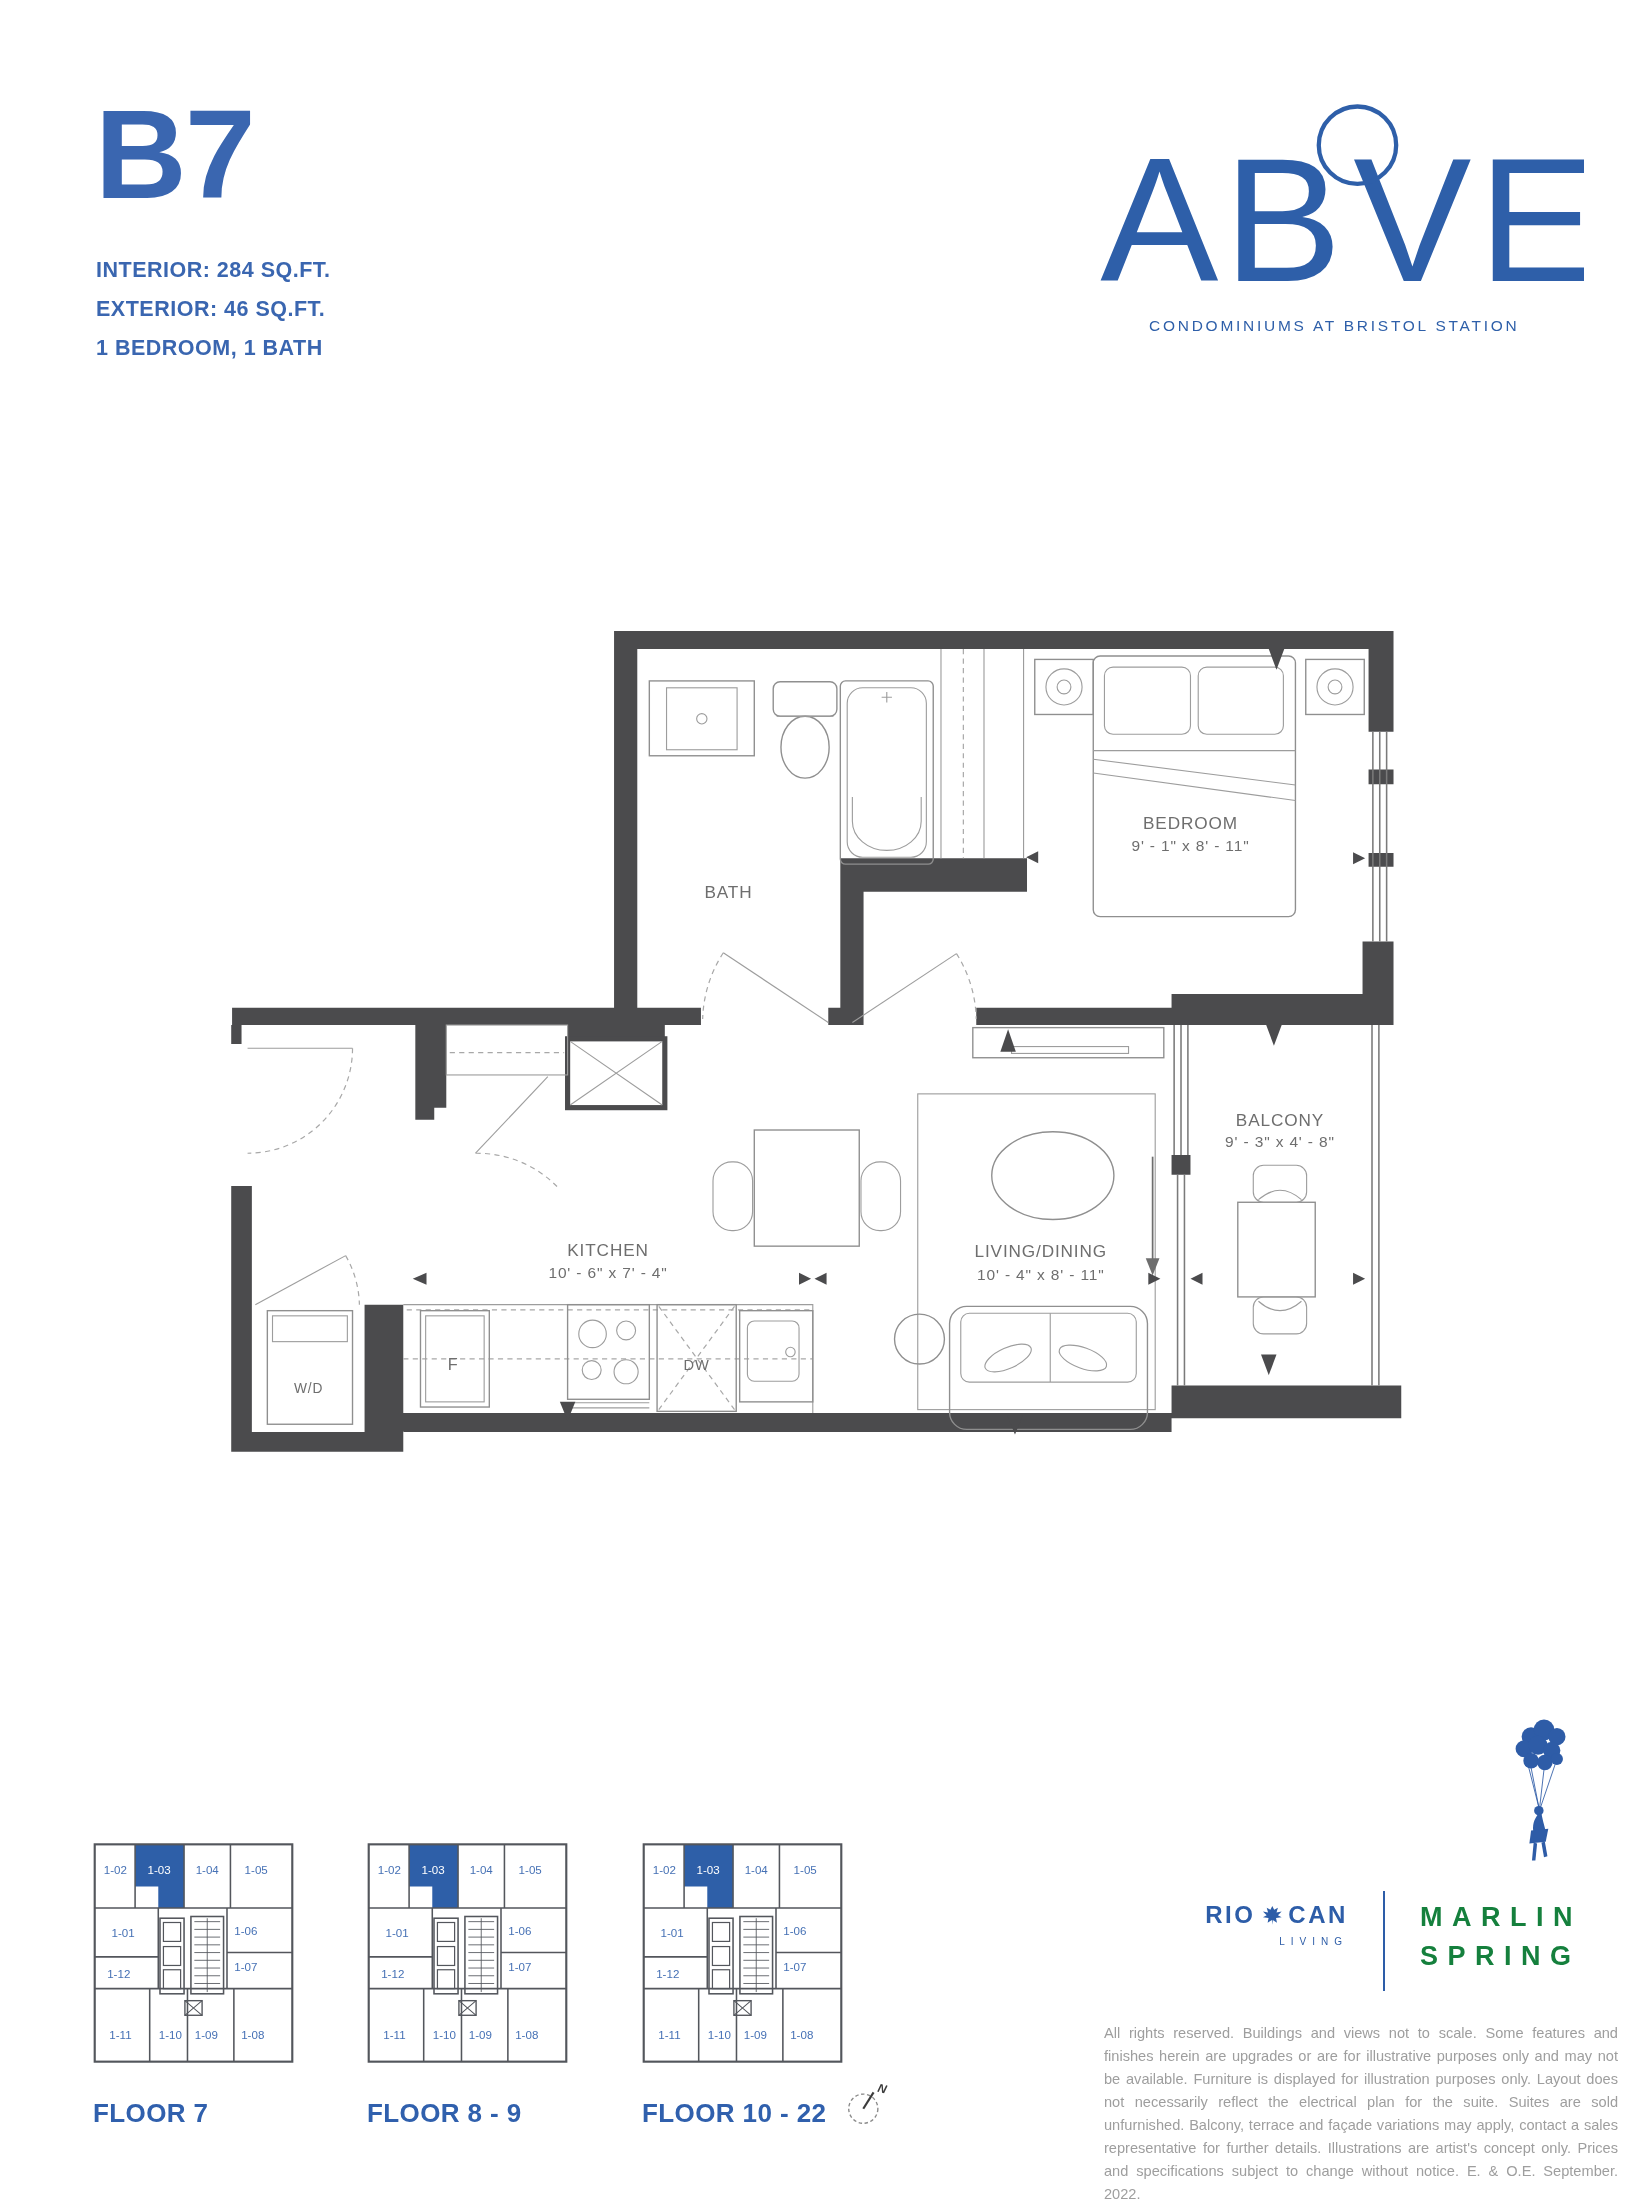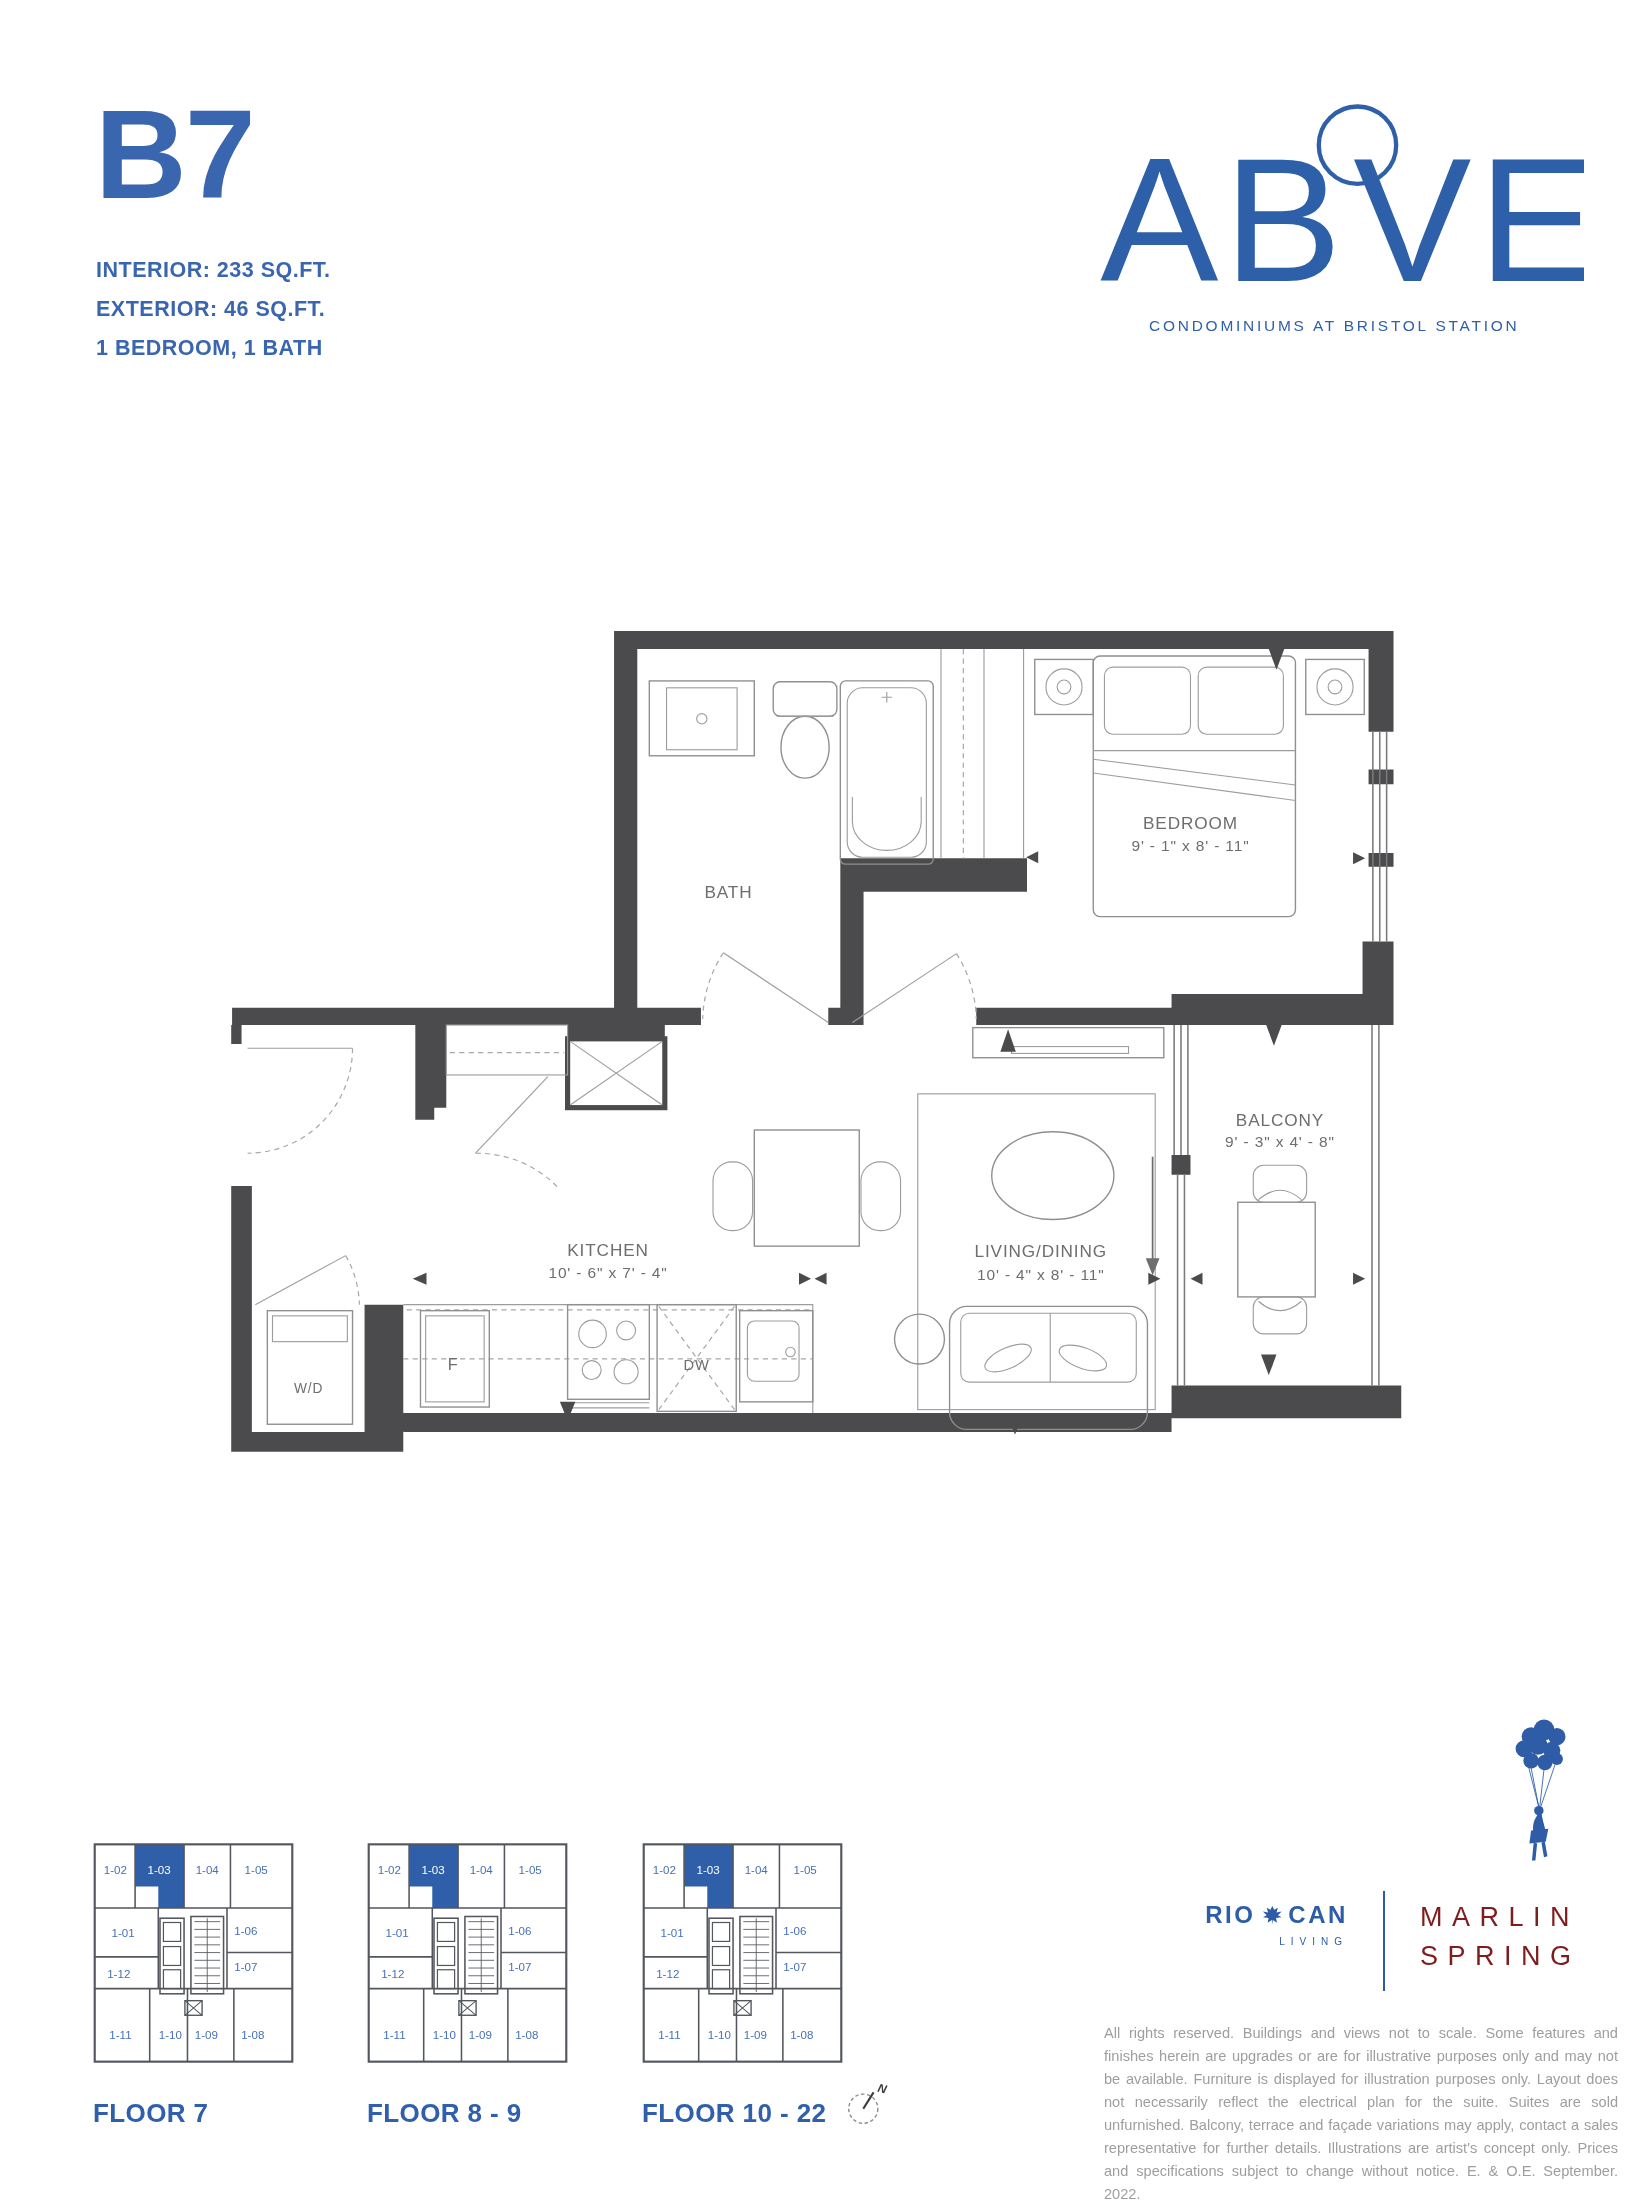--- a/index.html
+++ b/index.html
@@ -27,32 +27,32 @@
   .floor-label{top:2086px;font-size:26px;font-weight:700;color:#3060ad;letter-spacing:0.4px;}
   .fl1{left:93px;} .fl2{left:367px;} .fl3{left:642px;}
   .compass{left:841px;top:2065px;width:60px;height:60px;}
   
   .balloon{left:1507px;top:1704px;width:74px;height:155px;}
   .riocan{left:1160px;top:1889px;width:188px;color:#2d5da8;}
   .riocan-row{display:flex;align-items:center;justify-content:flex-end;gap:6px;
               font-size:24px;font-weight:700;letter-spacing:2.6px;text-align:right;}
   .riocan-living{text-align:right;font-size:10px;letter-spacing:6px;margin-top:6.9px;font-weight:400;}
   .logo-divider{left:1383px;top:1879px;width:1.7px;height:100px;background:#2d5da8;}
-  .marlin{left:1420px;top:1886px;color:#7f1d1d;font-size:27px;letter-spacing:9.5px;line-height:39px;font-weight:400;}
+  .marlin{left:1420px;top:1886px;color:#15803d;font-size:27px;letter-spacing:9.5px;line-height:39px;font-weight:700;}
   .disclaimer{left:1104px;top:2010px;width:514px;font-size:14.6px;line-height:23px;color:#9e9e9e;
               text-align:justify;}
 </style>
 </head>
 <body>
 
 <div class="page">
 
   <div class="abs unit-name">B7</div>
   <div class="abs unit-stats">
-    <div>INTERIOR: 233 SQ.FT.</div>
+    <div>INTERIOR: 284 SQ.FT.</div>
     <div>EXTERIOR: 46 SQ.FT.</div>
     <div>1 BEDROOM, 1 BATH</div>
   </div>
 
   <svg class="abs brand" viewBox="0 0 562 300">
     <text x="0" y="228" font-size="206" font-family="Liberation Sans, sans-serif" letter-spacing="6">AB</text>
     <text x="294" y="228" font-size="206" font-family="Liberation Sans, sans-serif" letter-spacing="8">VE</text>
     <circle cx="299" cy="70" r="45" fill="none" stroke="#2e5fa9" stroke-width="5"></circle>
     <text x="272" y="286" text-anchor="middle" font-size="18" letter-spacing="3.2">CONDOMINIUMS AT BRISTOL STATION</text>
   </svg>

